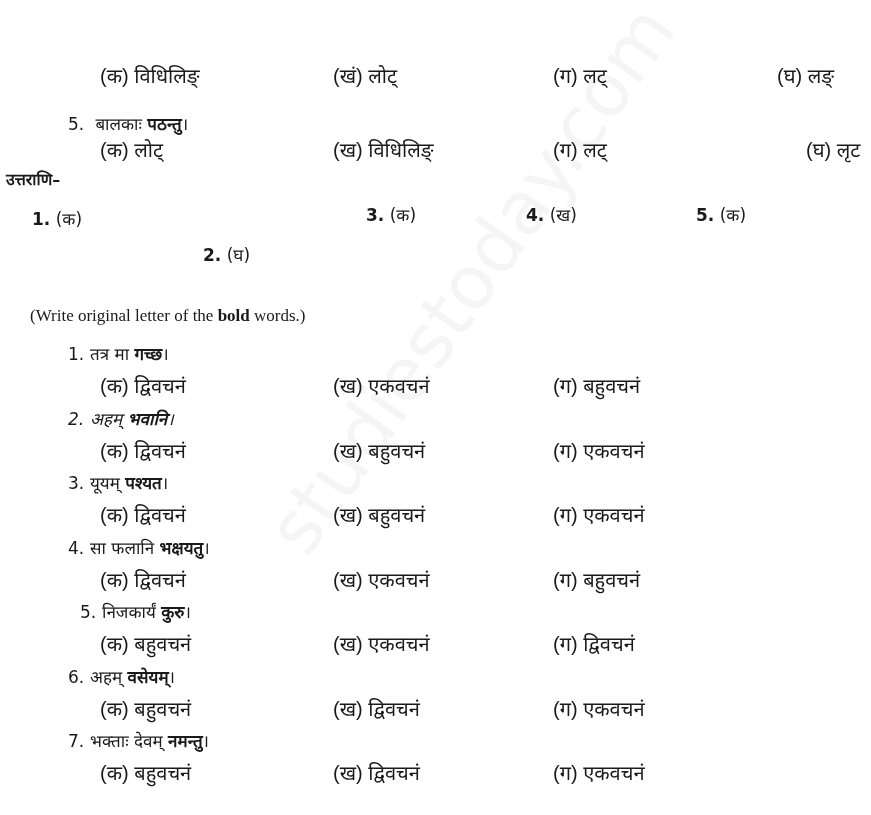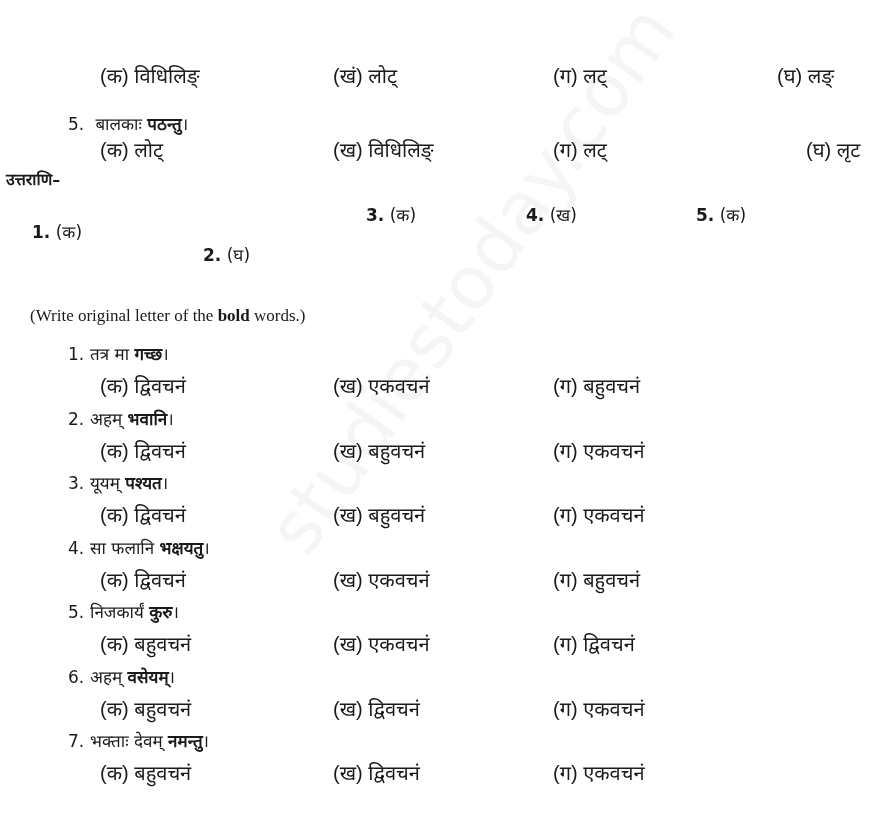--- a/index.html
+++ b/index.html
@@ -79,21 +79,21 @@
     <span class="num">5.</span>
     <span>बालकाः </span><span class="bold">पठन्तु</span><span>।</span>
   </div>
   <div class="abs opt" style="left:100px; top:136px;">(क) लोट्</div>
   <div class="abs opt" style="left:333px; top:136px;">(ख) विधिलिङ्</div>
   <div class="abs opt" style="left:553px; top:136px;">(ग) लट्</div>
   <div class="abs opt" style="left:777px; top:136px;margin-left:29px;">(घ) लृट</div>
 
   <div class="abs heading" style="left:6px; top:168px;">उत्तराणि–</div>
 
-  <div class="abs ans" style="left:32px; top:220px;">
+  <div class="abs ans" style="left:32px; top:207px;">
     <span class="an">1.</span>
     <span>(क)</span>
   </div>
   <div class="abs ans" style="left:203px; top:203px;margin-top:40px;">
     <span class="an">2.</span>
     <span>(घ)</span>
   </div>
   <div class="abs ans" style="left:366px; top:203px;">
     <span class="an">3.</span>
     <span>(क)</span>
@@ -111,33 +111,33 @@
 
   <div class="abs eng" style="left:30px; top:306px;font-family:Liberation Serif, serif;">
     <span>(Write original letter of the </span><span class="bold">bold</span><span> words.)</span>
   </div>
 
   <div id="s3-questions">
       <div class="abs q" style="left: 68px; top: 342px;"><span class="num">1.</span><span>तत्र मा </span><span class="bold">गच्छ</span><span>।</span></div>
       <div class="abs opt" style="left: 100px; top: 372px;">(क) द्विवचनं</div>
       <div class="abs opt" style="left: 333px; top: 372px;">(ख) एकवचनं</div>
       <div class="abs opt" style="left: 553px; top: 372px;">(ग) बहुवचनं</div>
-      <div class="abs q" style="left: 68px; top: 407px;"><span class="num">2.</span><span>अहम् </span><span class="bold">भवानि</span><span>।</span></div>
+      <div class="abs q" style="left: 68px; top: 407px; font-style: italic;"><span class="num">2.</span><span>अहम् </span><span class="bold">भवानि</span><span>।</span></div>
       <div class="abs opt" style="left: 100px; top: 437px;">(क) द्विवचनं</div>
       <div class="abs opt" style="left: 333px; top: 437px;">(ख) बहुवचनं</div>
       <div class="abs opt" style="left: 553px; top: 437px;">(ग) एकवचनं</div>
       <div class="abs q" style="left: 68px; top: 471px;"><span class="num">3.</span><span>यूयम् </span><span class="bold">पश्यत</span><span>।</span></div>
       <div class="abs opt" style="left: 100px; top: 501px;">(क) द्विवचनं</div>
       <div class="abs opt" style="left: 333px; top: 501px;">(ख) बहुवचनं</div>
       <div class="abs opt" style="left: 553px; top: 501px;">(ग) एकवचनं</div>
       <div class="abs q" style="left: 68px; top: 536px;"><span class="num">4.</span><span>सा फलानि </span><span class="bold">भक्षयतु</span><span>।</span></div>
       <div class="abs opt" style="left: 100px; top: 566px;">(क) द्विवचनं</div>
       <div class="abs opt" style="left: 333px; top: 566px;">(ख) एकवचनं</div>
       <div class="abs opt" style="left: 553px; top: 566px;">(ग) बहुवचनं</div>
-      <div class="abs q" style="left: 68px; top: 600px;"><span class="num">5.</span><span>निजकार्यं </span><span class="bold">कुरु</span><span>।</span></div>
+      <div class="abs q" style="left: 80px; top: 600px;"><span class="num">5.</span><span>निजकार्यं </span><span class="bold">कुरु</span><span>।</span></div>
       <div class="abs opt" style="left: 100px; top: 630px;">(क) बहुवचनं</div>
       <div class="abs opt" style="left: 333px; top: 630px;">(ख) एकवचनं</div>
       <div class="abs opt" style="left: 553px; top: 630px; text-align: right;">(ग) द्विवचनं</div>
       <div class="abs q" style="left: 68px; top: 665px;"><span class="num">6.</span><span>अहम् </span><span class="bold">वसेयम्</span><span>।</span></div>
       <div class="abs opt" style="left: 100px; top: 695px;">(क) बहुवचनं</div>
       <div class="abs opt" style="left: 333px; top: 695px;">(ख) द्विवचनं</div>
       <div class="abs opt" style="left: 553px; top: 695px;">(ग) एकवचनं</div>
       <div class="abs q" style="left: 68px; top: 729px;"><span class="num">7.</span><span>भक्ताः देवम् </span><span class="bold">नमन्तु</span><span>।</span></div>
       <div class="abs opt" style="left: 100px; top: 759px;">(क) बहुवचनं</div>
       <div class="abs opt" style="left: 333px; top: 759px;">(ख) द्विवचनं</div>

